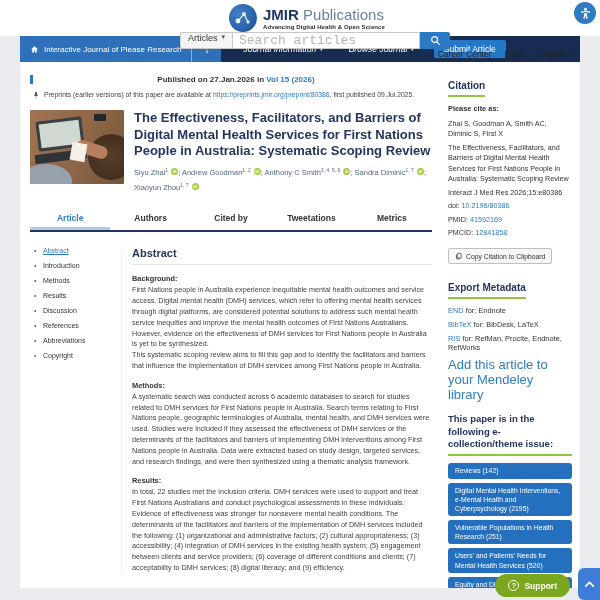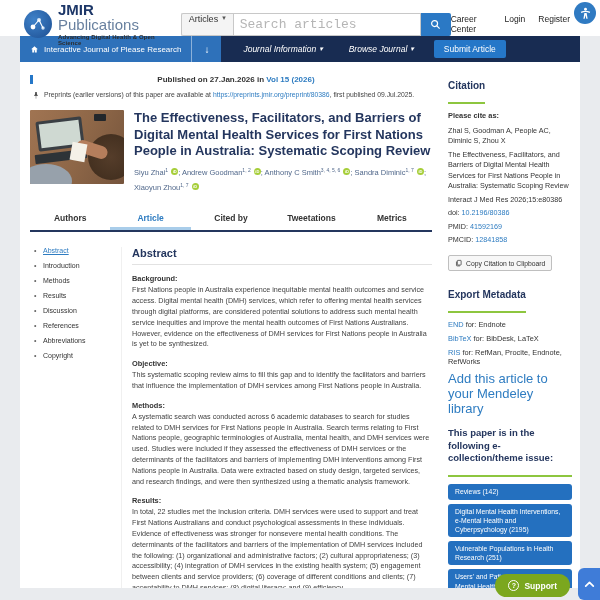--- a/index.html
+++ b/index.html
@@ -1,20 +1,20 @@
 <!DOCTYPE html>
 <html><head>
 <meta charset="utf-8">
 <style>
   * { box-sizing: border-box; margin: 0; padding: 0; }
   html,body { width:600px; height:600px; overflow:hidden; }
   body { background:#e9ebee; font-family:"Liberation Sans",sans-serif; position:relative; color:#333; }
 
   
-  .topbar { height:36px; background:#fff; display:flex; align-items:center; padding:12px 10px 0 24px; position:relative; }
+  .topbar { height:36px; background:#fff; display:flex; align-items:center; padding:4px 10px 0 24px; position:relative;flex-direction:column; }
   .logo { display:flex; align-items:center; gap:6px; }
   .logo-globe { width:28px; height:28px; border-radius:50%; background:radial-gradient(circle at 35% 35%, #3f82c9, #1c4e92); flex:none; }
   .logo-text .brand { font-size:15px; line-height:15px; }
   .logo-text .brand b { color:#1d3768; font-weight:bold; }
   .logo-text .brand span { color:#68809f; font-weight:normal; }
   .logo-text .tagline { font-size:6px; color:#2b2b2b; font-weight:bold; margin-top:2px; letter-spacing:.1px; }
   .searchbar { display:flex; align-items:stretch; height:23px; margin-left:16px; }
   .search-cat { display:flex; align-items:flex-start; gap:4px; background:#f4f4f4; border:1px solid #c8c8c8; border-right:none; font-size:9px; color:#333; padding:0 7px; border-radius:2px 0 0 2px; cursor:pointer; }
   .search-cat .caret { font-size:7px; color:#555; }
   .search-input { width:188px; border:1px solid #c8c8c8; font-size:13px; padding:0 6px; outline:none; color:#333; font-family:Liberation Mono, monospace; }
@@ -70,21 +70,21 @@
   .toc li::before { content:"•"; position:absolute; left:-9px; top:0; color:#666; }
   .toc a { color:#333; text-decoration:none; cursor:pointer; }
   .toc a.active { color:#2e7cc1; text-decoration:underline; }
 
   .abstract { flex:1; min-width:0; }
   .abs-heading { font-size:11px; font-weight:bold; color:#24365e; padding-bottom:5px; border-bottom:1px solid #e2e2e2; }
   .abs-label { font-size:7.4px; font-weight:bold; color:#333; margin:9px 0 2px; }
   .abs-text { font-size:7.2px; color:#3f3f3f; line-height:1.5; }
 
   
-  .aside-col h3 { font-size:10px; font-weight:bold; color:#24365e; display:inline-block; border-bottom:2px solid #8dc63f; padding-bottom:11px; margin-bottom:7px; }
+  .aside-col h3 { font-size:10px; font-weight:bold; color:#24365e; display:inline-block; border-bottom:2px solid #8dc63f; padding-bottom:4px; margin-bottom:7px; }
   .cite-as { font-size:7.4px; font-weight:bold; color:#333; margin-bottom:6px; }
   .cite-body { font-size:7.2px; color:#333; line-height:1.45; }
   .cite-body p { margin-bottom:3px; }
   .cite-body a { color:#2e7cc1; text-decoration:none; cursor:pointer; }
   .copy-btn { margin:7px 0 13px; display:inline-flex; align-items:center; gap:4px; border:1px solid #bfbfbf; background:#f7f7f7; font-size:6.8px; color:#333; padding:3px 6px; border-radius:2px; cursor:pointer; font-family:"Liberation Sans",sans-serif; }
   .exp-row { font-size:7.4px; margin-bottom:5px; color:#333; }
   .exp-row a { color:#2e7cc1; text-decoration:none; cursor:pointer; }
   .mendeley { display:block; font-size:13px; color:#2e7cc1; text-decoration:none; margin:2px 0 11px; cursor:pointer; }
   .theme-h { font-size:9.5px !important; line-height:1.3; }
   .badges { margin-bottom:10px; }
@@ -187,22 +187,22 @@
           <div class="arm"></div>
           <div class="paper"></div>
       </div>
       <div>
         <h1 class="title">The Effectiveness, Facilitators, and Barriers of Digital Mental Health Services for First Nations People in Australia: Systematic Scoping Review</h1>
         <div class="authors" id="authors"><span><a class="author-link">Siyu Zhai</a><sup>1</sup> <span class="orcid">iD</span>; </span><span><a class="author-link">Andrew Goodman</a><sup>1, 2</sup> <span class="orcid">iD</span>; </span><span><a class="author-link">Anthony C Smith</a><sup>3, 4, 5, 6</sup> <span class="orcid">iD</span>; </span><span><a class="author-link">Sandra Diminic</a><sup>1, 7</sup> <span class="orcid">iD</span>; </span><span><a class="author-link">Xiaoyun Zhou</a><sup>1, 7</sup> <span class="orcid">iD</span></span></div>
       </div>
     </div>
 
     <div class="tabs" id="tabs">
+        <div class="tab active">Article</div>
         <div class="tab">Authors</div>
-        <div class="tab active">Article</div>
         <div class="tab">Cited by</div>
         <div class="tab">Tweetations</div>
         <div class="tab">Metrics</div>
       </div>
 
     <div class="main-row">
       <nav class="toc">
           <ul id="toc">
             <li class="toc-item"><a class="active">Abstract</a></li>
             <li class="toc-item"><a class="">Introduction</a></li>
@@ -215,41 +215,40 @@
           </ul>
         </nav>
       <section class="abstract">
         <h2 class="abs-heading">Abstract</h2>
         <div id="abs-sections">
             <div>
               <div class="abs-label">Background:</div>
               <p class="abs-text">First Nations people in Australia experience inequitable mental health outcomes and service access. Digital mental health (DMH) services, which refer to offering mental health services through digital platforms, are considered potential solutions to address such mental health service inequities and improve the mental health outcomes of First Nations Australians. However, evidence on the effectiveness of DMH services for First Nations people in Australia is yet to be synthesized.</p>
             </div>
             <div>
-              <div class="abs-label">Objective:</div>
               <p class="abs-text">This systematic scoping review aims to fill this gap and to identify the facilitators and barriers that influence the implementation of DMH services among First Nations people in Australia.</p>
             </div>
             <div>
               <div class="abs-label">Methods:</div>
               <p class="abs-text">A systematic search was conducted across 6 academic databases to search for studies related to DMH services for First Nations people in Australia. Search terms relating to First Nations people, geographic terminologies of Australia, mental health, and DMH services were used. Studies were included if they assessed the effectiveness of DMH services or the determinants of the facilitators and barriers of implementing DMH interventions among First Nations people in Australia. Data were extracted based on study design, targeted services, and research findings, and were then synthesized using a thematic analysis framework.</p>
             </div>
             <div>
               <div class="abs-label">Results:</div>
               <p class="abs-text">In total, 22 studies met the inclusion criteria. DMH services were used to support and treat First Nations Australians and conduct psychological assessments in these individuals. Evidence of effectiveness was stronger for nonsevere mental health conditions. The determinants of the facilitators and barriers of the implementation of DMH services included the following: (1) organizational and administrative factors; (2) cultural appropriateness; (3) accessibility; (4) integration of DMH services in the existing health system; (5) engagement between clients and service providers; (6) coverage of different conditions and clients; (7) acceptability to DMH services; (8) digital literacy; and (9) efficiency.</p>
             </div>
           </div>
       </section>
     </div>
   </div>
 
   <aside class="aside-col">
     <h3>Citation</h3>
     <div class="cite-as">Please cite as:</div>
     <div class="cite-body">
-      <p>Zhai S, Goodman A, People AC, Diminic S, Zhou X</p>
+      <p>Zhai S, Goodman A, Smith AC, Diminic S, First X</p>
       <p>The Effectiveness, Facilitators, and Barriers of Digital Mental Health Services for First Nations People in Australia: Systematic Scoping Review</p>
       <p>Interact J Med Res 2026;15:e80386</p>
       <p><span>doi:</span> <a>10.2196/80386</a></p>
       <p><span>PMID:</span> <a>41592169</a></p>
       <p><span>PMCID:</span> <a>12841858</a></p>
     </div>
     <button class="copy-btn">
       <svg width="7" height="8" viewBox="0 0 24 24">
           <rect x="8" y="3" width="13" height="16" rx="1.5" fill="none" stroke="#333" stroke-width="2.4"></rect>
           <path d="M5 7 v13 a2 2 0 0 0 2 2 h10" fill="none" stroke="#333" stroke-width="2.4"></path>

